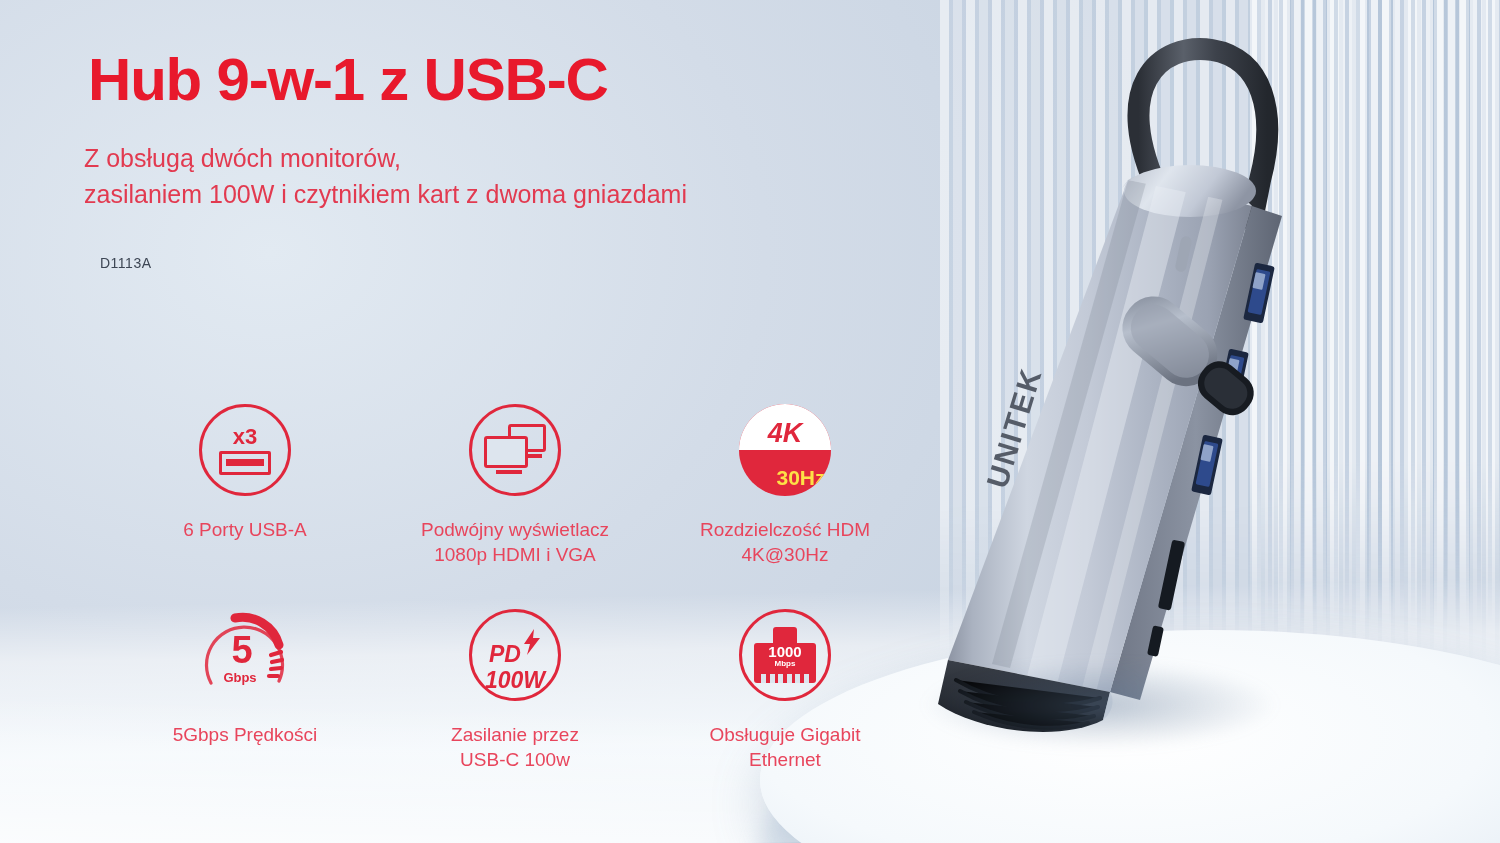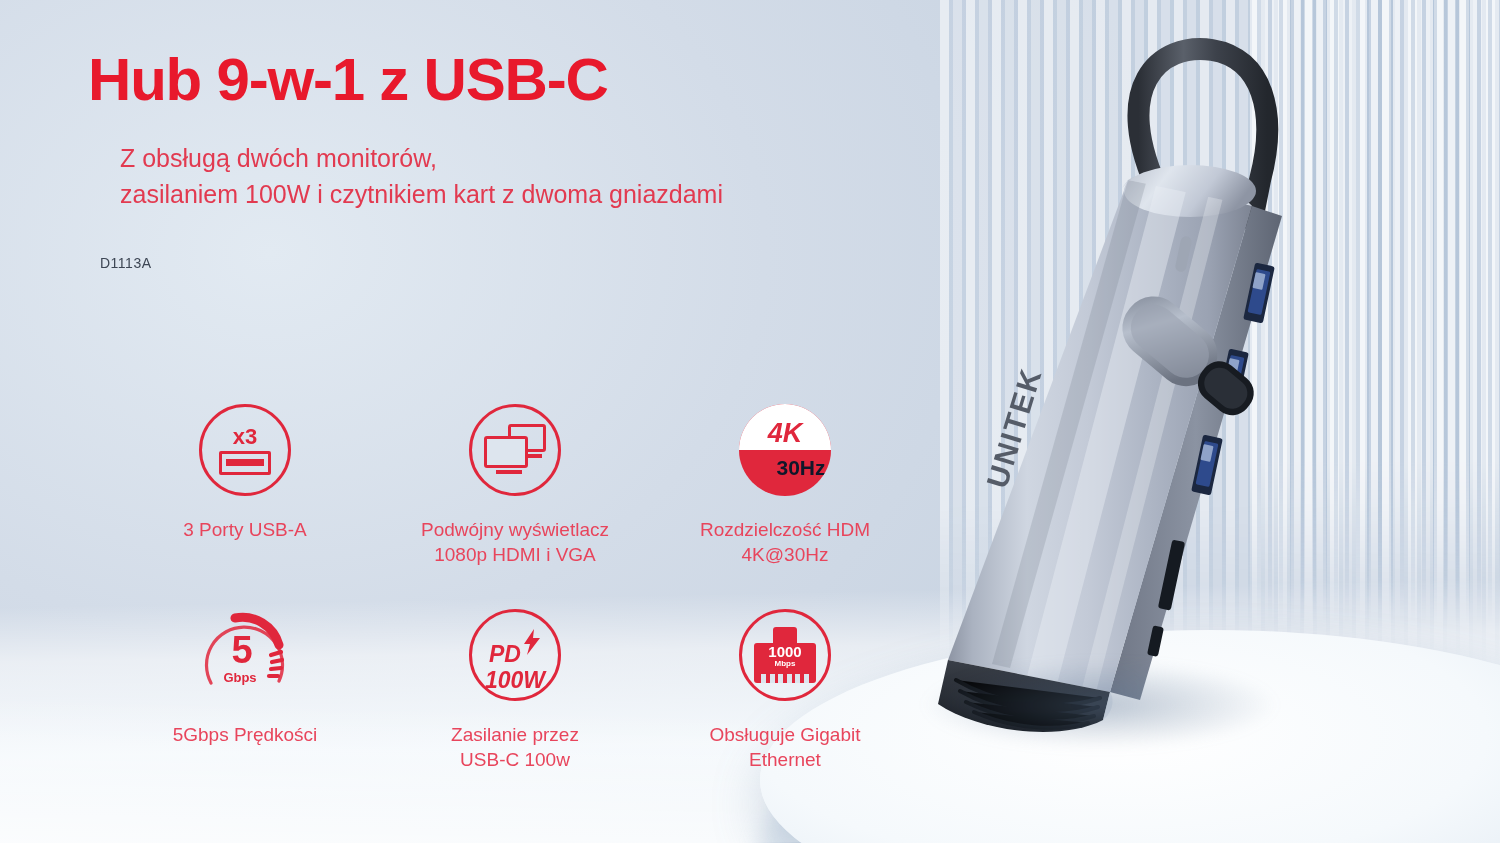--- a/index.html
+++ b/index.html
@@ -63,21 +63,21 @@
 
   
   .title{
     position:absolute;left:88px;top:48px;
     font-size:60px;font-weight:800;letter-spacing:-1.2px;
     color:#e8192c;line-height:1.05;white-space:nowrap;
   }
   .subtitle{
     position:absolute;left:84px;top:140px;
     font-size:25px;font-weight:400;line-height:1.45;
-    color:#e23a50;white-space:pre-line;margin-left:36px;
+    color:#e23a50;white-space:pre-line;
   }
   .model{
     position:absolute;left:100px;top:255px;
     font-size:14px;font-weight:400;color:#3d4654;letter-spacing:.5px;
   }
 
   
   .features{
     position:absolute;left:110px;top:398px;width:810px;
     display:grid;grid-template-columns:repeat(3,270px);
@@ -132,21 +132,21 @@
   }
   .badge4k .top span{
     font-size:27px;font-weight:800;font-style:italic;color:#e0273c;line-height:1;
     padding-bottom:3px;
   }
   .badge4k .bot{
     position:absolute;left:0;bottom:0;right:0;height:46px;
     display:flex;align-items:flex-start;justify-content:center;
   }
   .badge4k .bot span{
-    font-size:21px;font-weight:800;color:#0f172a;line-height:1;padding-top:7px;margin-left:32px;
+    font-size:21px;font-weight:800;color:#fde047;line-height:1;padding-top:17px;margin-left:32px;
   }
 
   
   .speedo{position:relative;width:100px;height:100px;}
   .speedo svg{position:absolute;left:0;top:0;}
   .speedo .num{
     position:absolute;left:0;right:6px;top:26px;text-align:center;
     font-size:38px;font-weight:800;color:#e0273c;line-height:1;
   }
   .speedo .unit{
@@ -208,21 +208,21 @@
 
     <div class="feat">
       <div class="feat-icon">
         <div class="circ">
           <div class="x3">x3</div>
           <div class="usba">
               <i></i>
             </div>
         </div>
       </div>
-      <div class="feat-label">3 Porty  USB-A</div>
+      <div class="feat-label">6 Porty  USB-A</div>
     </div>
 
     <div class="feat">
       <div class="feat-icon">
         <div class="circ">
           <div class="mon-wrap">
             <div class="mon-back"></div>
             <div class="mon-front"></div>
           </div>
         </div>

